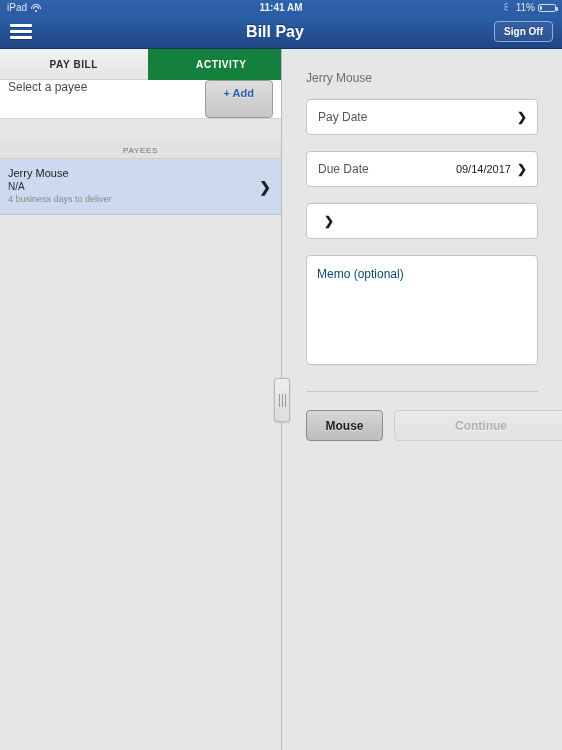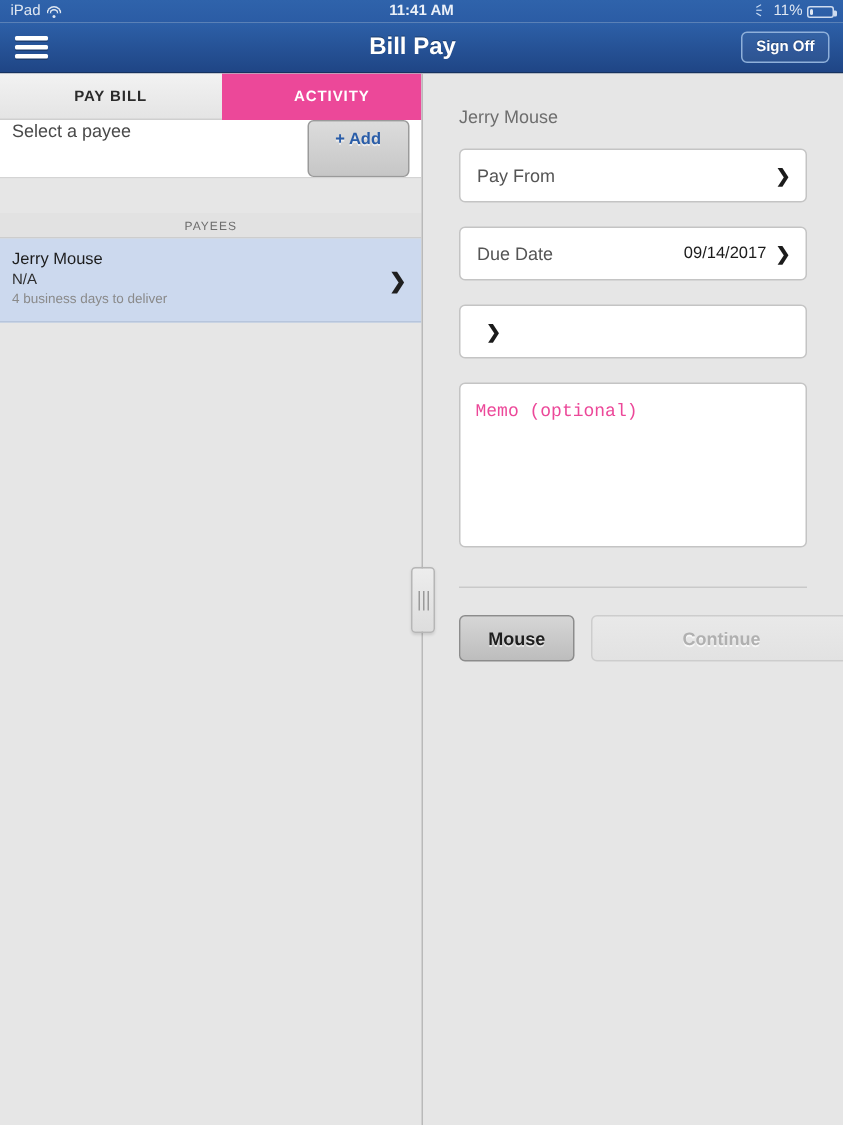--- a/index.html
+++ b/index.html
@@ -61,21 +61,21 @@
     background:#e6e6e6; overflow:hidden; }
   .pane-right{ position:absolute; top:49px; left:281px; width:281px; height:701px;
     background:#e6e6e6; border-left:1px solid #b9b9b9; overflow:hidden; }
 
   
   .tabs{ display:flex; height:31px; width:295px; }
   .tab{ flex:1; display:flex; align-items:center; justify-content:center;
     font-size:10px; font-weight:bold; letter-spacing:.6px; cursor:pointer; }
   .tab.selected{ background:linear-gradient(180deg,#f2f2f2 0%,#e4e4e4 100%);
     color:#2b2b2b; border-bottom:1px solid #cfcfcf; }
-  .tab.unselected{ background:#ec4899; color:#fff; }
+  .tab.unselected{ background:#15803d; color:#fff; }
 
   
   .select-bar{ height:39px; background:#fff; display:flex; 
     padding:0 8px; border-bottom:1px solid #d4d4d4; }
   .select-bar .label{ font-size:12px; color:#4a4a4a; flex:1; }
   .add-btn{ padding:6px 18px; font-size:11px; font-weight:bold; color:#2a5da8;
     background:linear-gradient(180deg,#dcdcdc 0%,#c6c6c6 100%);
     border:1px solid #9a9a9a; border-radius:4px; cursor:pointer;
     text-shadow:0 1px 0 rgba(255,255,255,.6); }
 
@@ -104,21 +104,21 @@
   .form-wrap{ padding:22px 24px 0 24px; }
   .form-title{ font-size:12px; color:#6e6e6e; margin-bottom:14px; }
   .field{ height:36px; background:#fff; border:1px solid #c4c4c4;
     border-radius:4px; display:flex; align-items:center;
     padding:0 10px 0 11px; margin-bottom:16px; cursor:pointer; }
   .field .f-label{ font-size:12px; color:#555; flex:1; }
   .field .f-value{ font-size:11px; color:#1b1b1b; margin-right:6px; }
   .field .f-chev{ font-size:12px; font-weight:bold; color:#1b1b1b; }
   .memo{ height:110px; background:#fff; border:1px solid #c4c4c4;
     border-radius:4px; padding:8px 10px; margin-bottom:0; cursor:text; }
-  .memo .m-ph{ font-size:12px; color:#ec4899;font-family:Liberation Mono, monospace; }
+  .memo .m-ph{ font-size:12px; color:#0c4a6e; }
   .divider{ height:1px; background:#c9c9c9; margin:26px 0 18px 0; }
   .btn-row{ display:flex; gap:11px; }
   .btn{ flex:0 0 auto; height:31px; border-radius:4px; font-size:12px;
     font-weight:bold; display:flex; align-items:center; justify-content:center;
     cursor:pointer; }
   .btn-cancel{ width:77px; color:#1e1e1e;
     background:linear-gradient(180deg,#d6d6d6 0%,#bdbdbd 100%);
     border:1px solid #8c8c8c; text-shadow:0 1px 0 rgba(255,255,255,.55); }
   .btn-continue{ width:174px; color:#b0b0b0;
     background:linear-gradient(180deg,#e9e9e9 0%,#e2e2e2 100%);
@@ -189,21 +189,21 @@
     <i></i>
     <i></i>
 </div>
 
 <div class="pane-right">
   <div class="form-wrap">
 
     <div class="form-title">Jerry Mouse</div>
 
     <div class="field">
-      <span class="f-label">Pay From</span>
+      <span class="f-label">Pay Date</span>
       <span class="f-value"></span>
       <span class="f-chev">❯</span>
     </div>
 
     <div class="field">
       <span class="f-label">Due Date</span>
       <span class="f-value">09/14/2017</span>
       <span class="f-chev">❯</span>
     </div>
 

